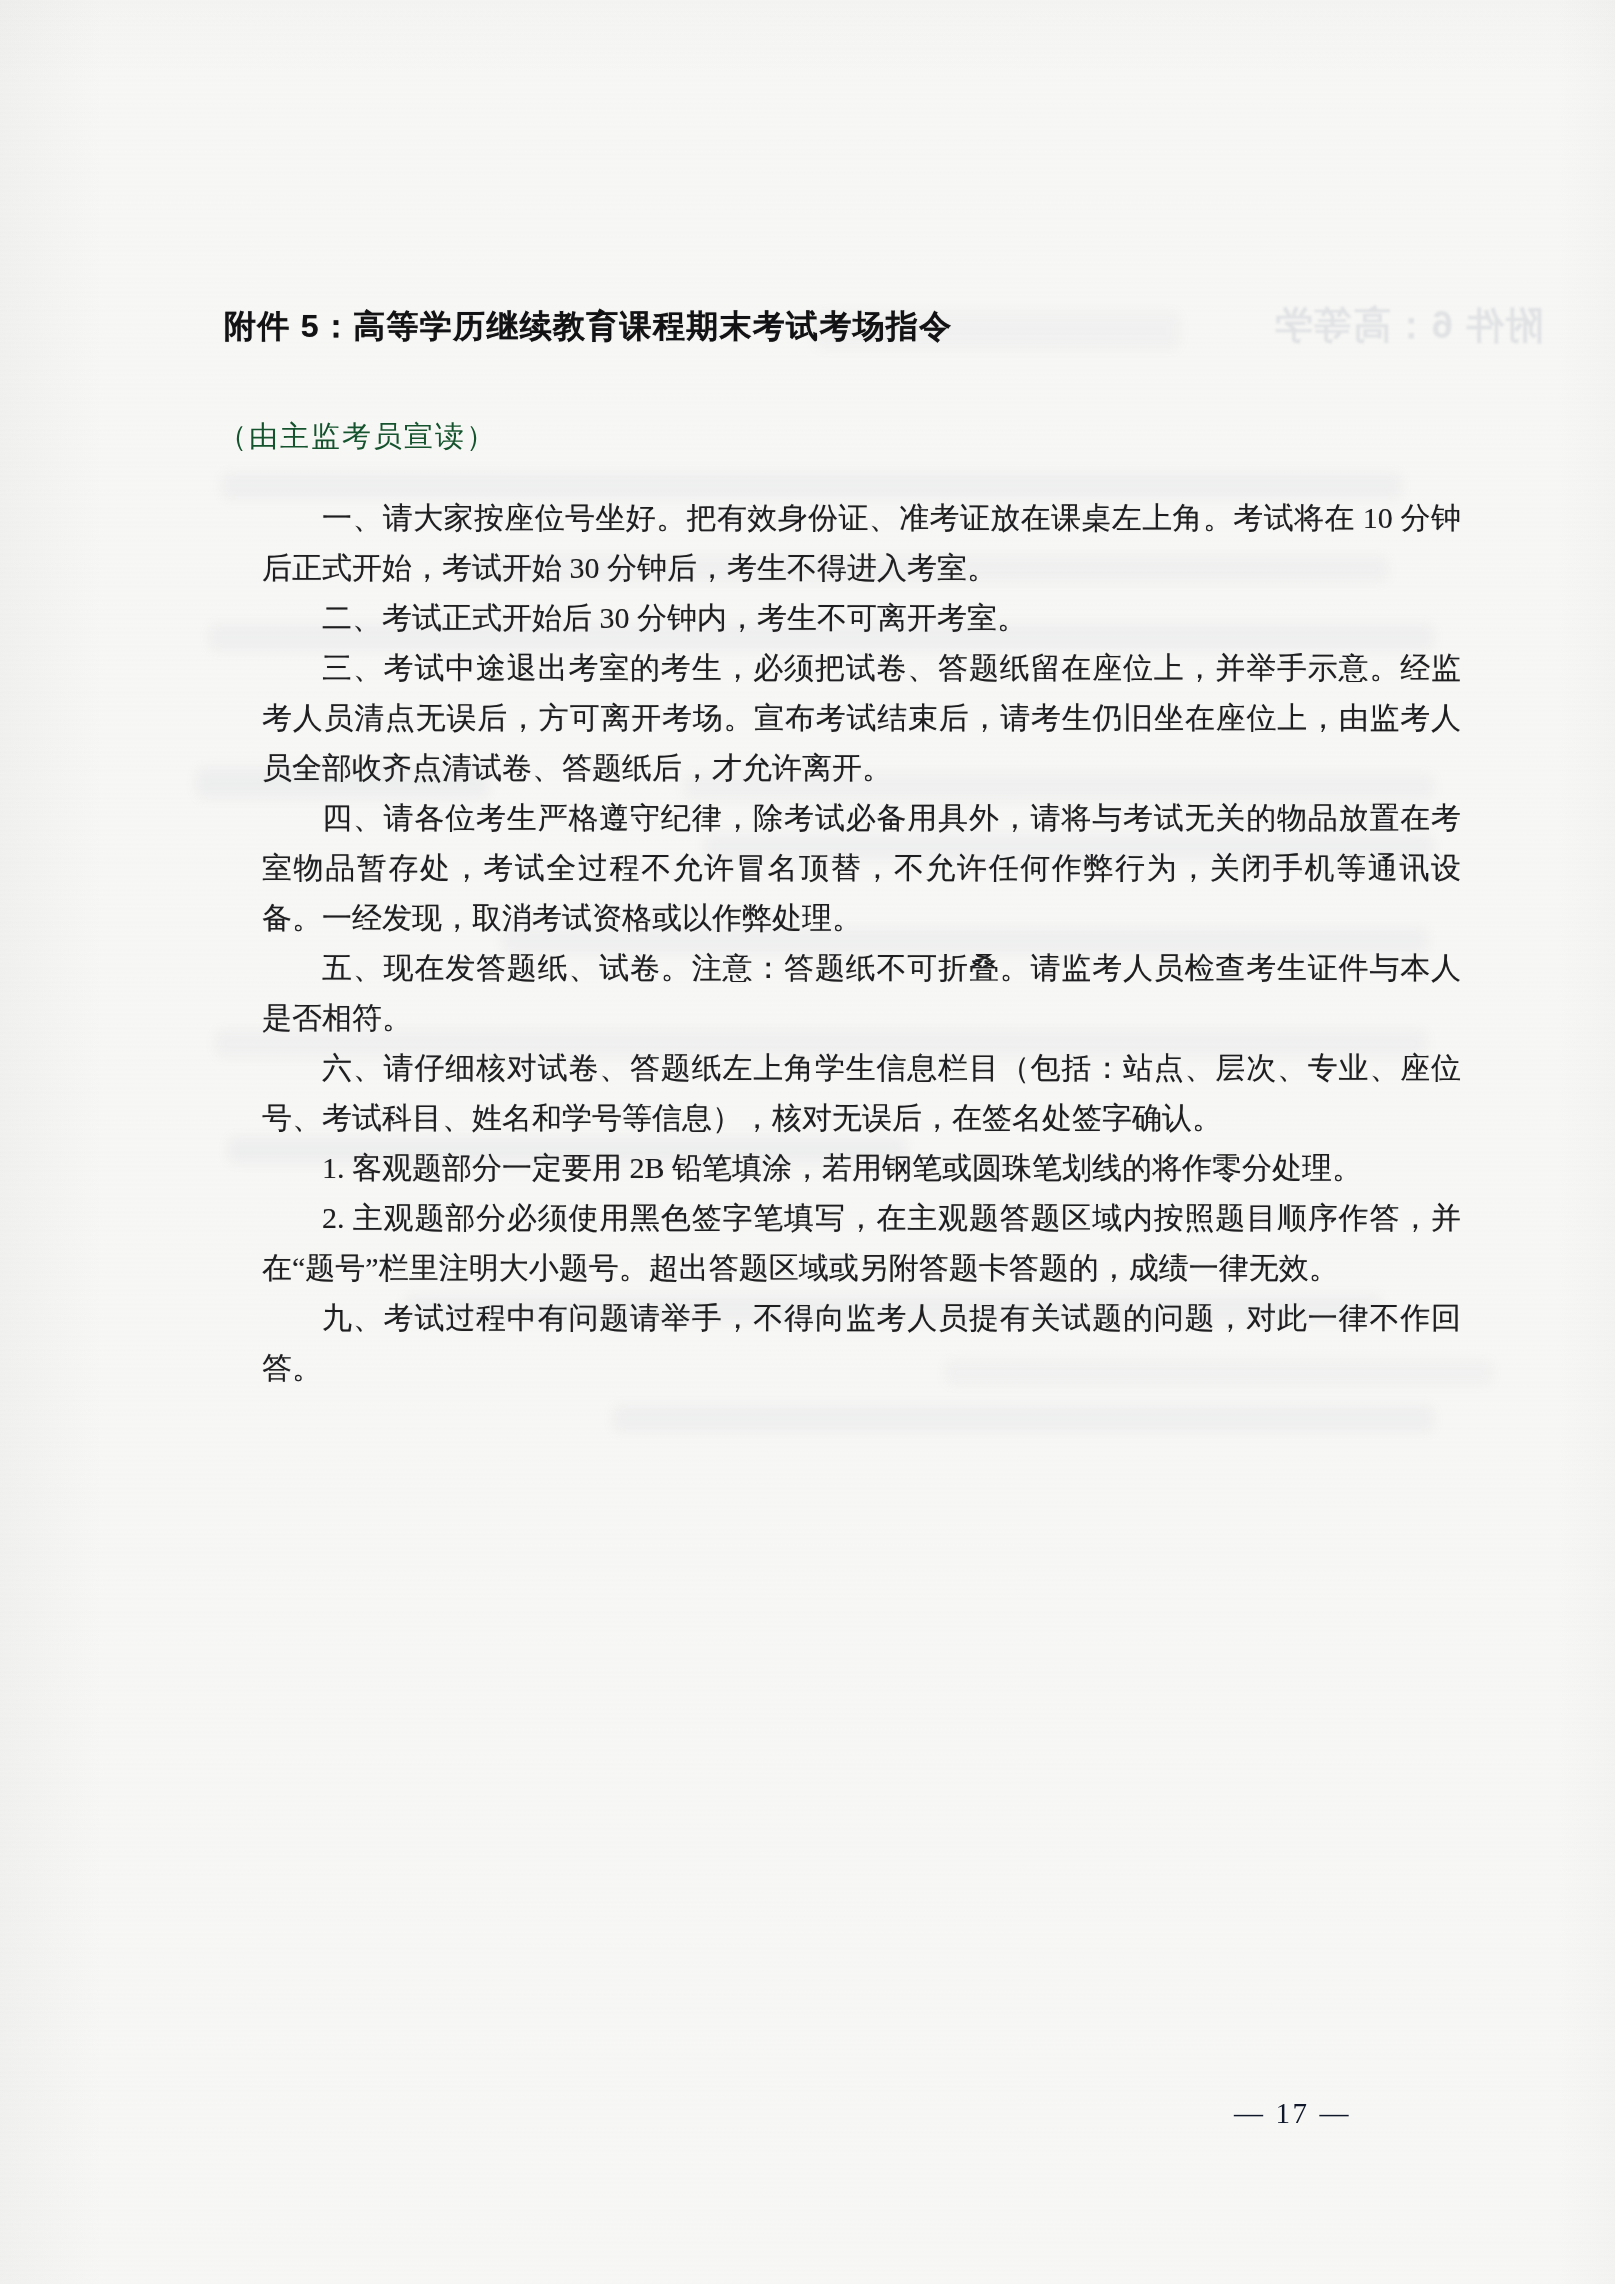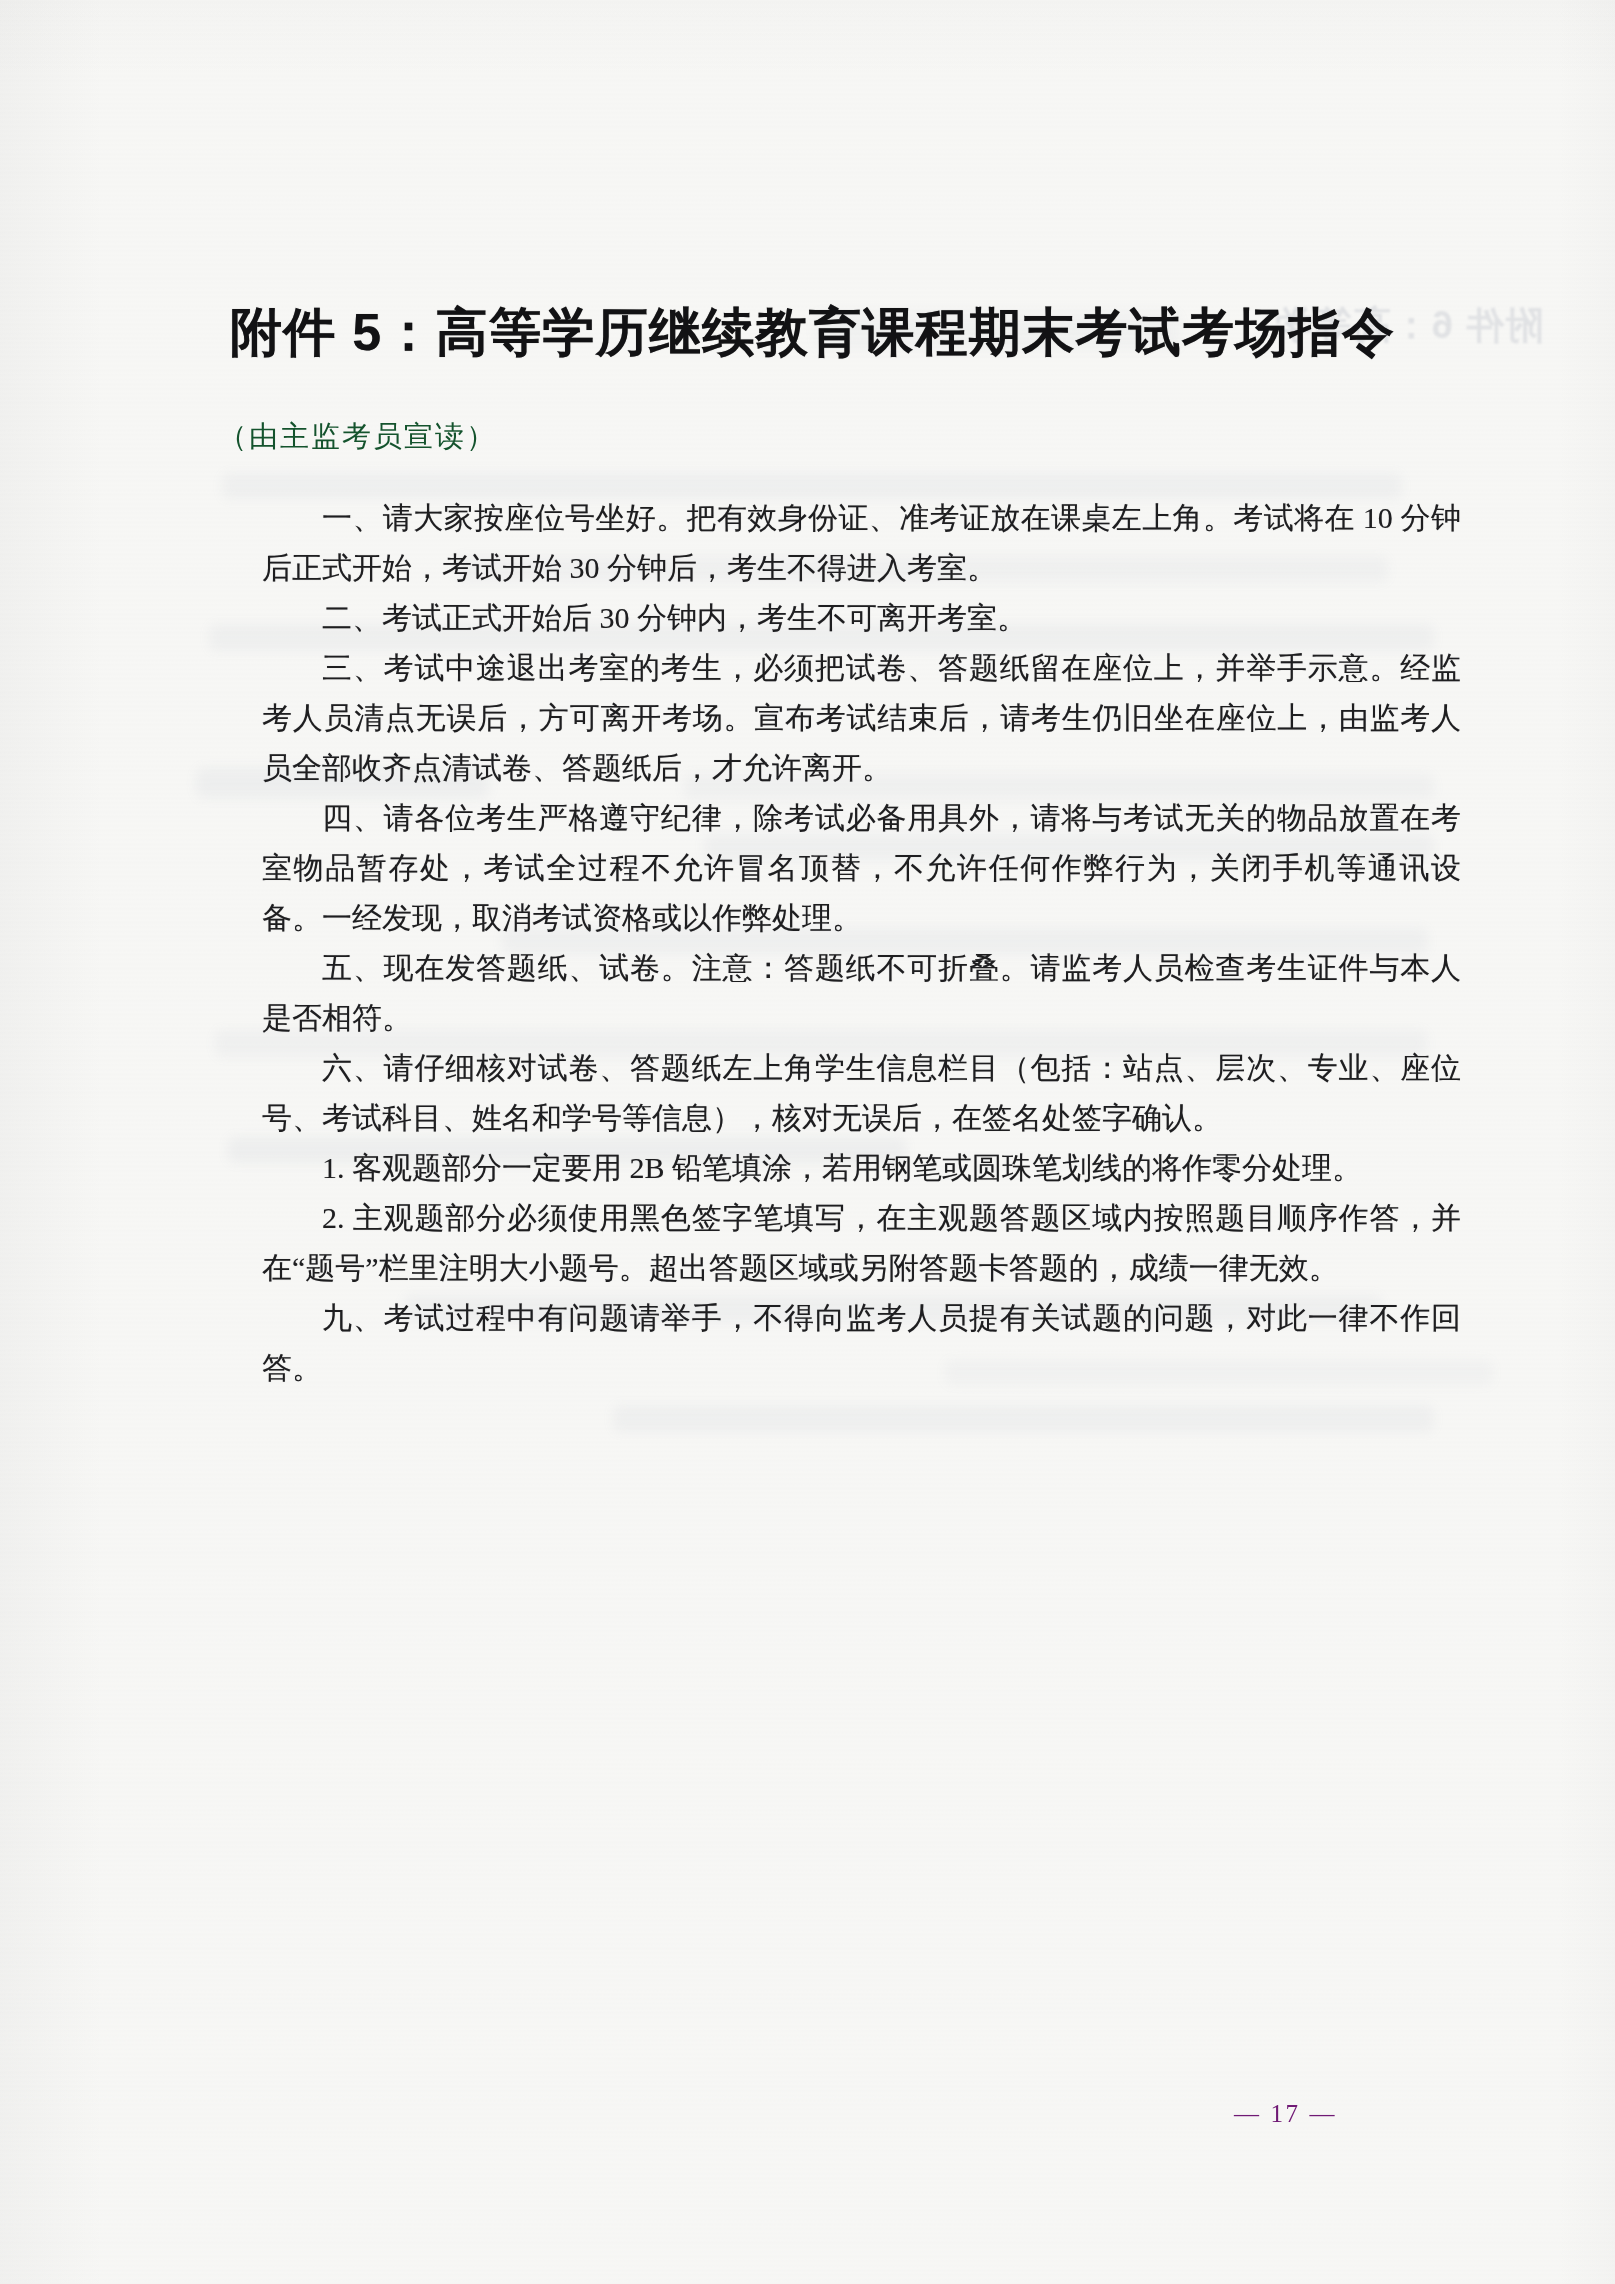--- a/index.html
+++ b/index.html
@@ -27,24 +27,24 @@
       linear-gradient(270deg, rgba(120,120,125,0.03) 0px, rgba(120,120,125,0.0) 59px),
       linear-gradient(180deg, rgba(120,120,125,0.025) 0px, rgba(120,120,125,0.0) 78px),
       repeating-linear-gradient(0deg, rgba(128,128,135,0.012) 0px, rgba(255,255,255,0.0) 2px, rgba(128,128,135,0.012) 4.6px);
     pointer-events: none;
   }
 
   .doc-title {
     position: absolute;
     left: 219px;
     top: 295px;
-    margin: 11px;
+    margin: 5px;
     font-family: "Liberation Sans", "DejaVu Sans", sans-serif;
     font-weight: 700;
-    font-size: 52px;
+    font-size: 32px;
     line-height: 52px;
     letter-spacing: 1.3px;
     color: #121214;
     white-space: nowrap;
     text-shadow: 0 0 0.7px rgba(0,0,0,0.55);
   }
 
   .read-note {
     position: absolute;
     left: 218px;
@@ -70,24 +70,24 @@
   }
   .doc-body p {
     margin: 0;
     text-indent: 2em;
   }
 
   .page-number {
     position: absolute;
     left: 1234px;
     top: 2095px;
-    font-size: 25px;
+    font-size: 29px;
     line-height: 37px;
     letter-spacing: 2.6px;
-    color: #701a75;
+    color: #0f172a;
     white-space: nowrap;
   }
 
   
   .bleed-fragment {
     position: absolute;
     top: 304px;
     right: 73px;
     margin: 0;
     font-family: "Liberation Sans", "DejaVu Sans", sans-serif;

